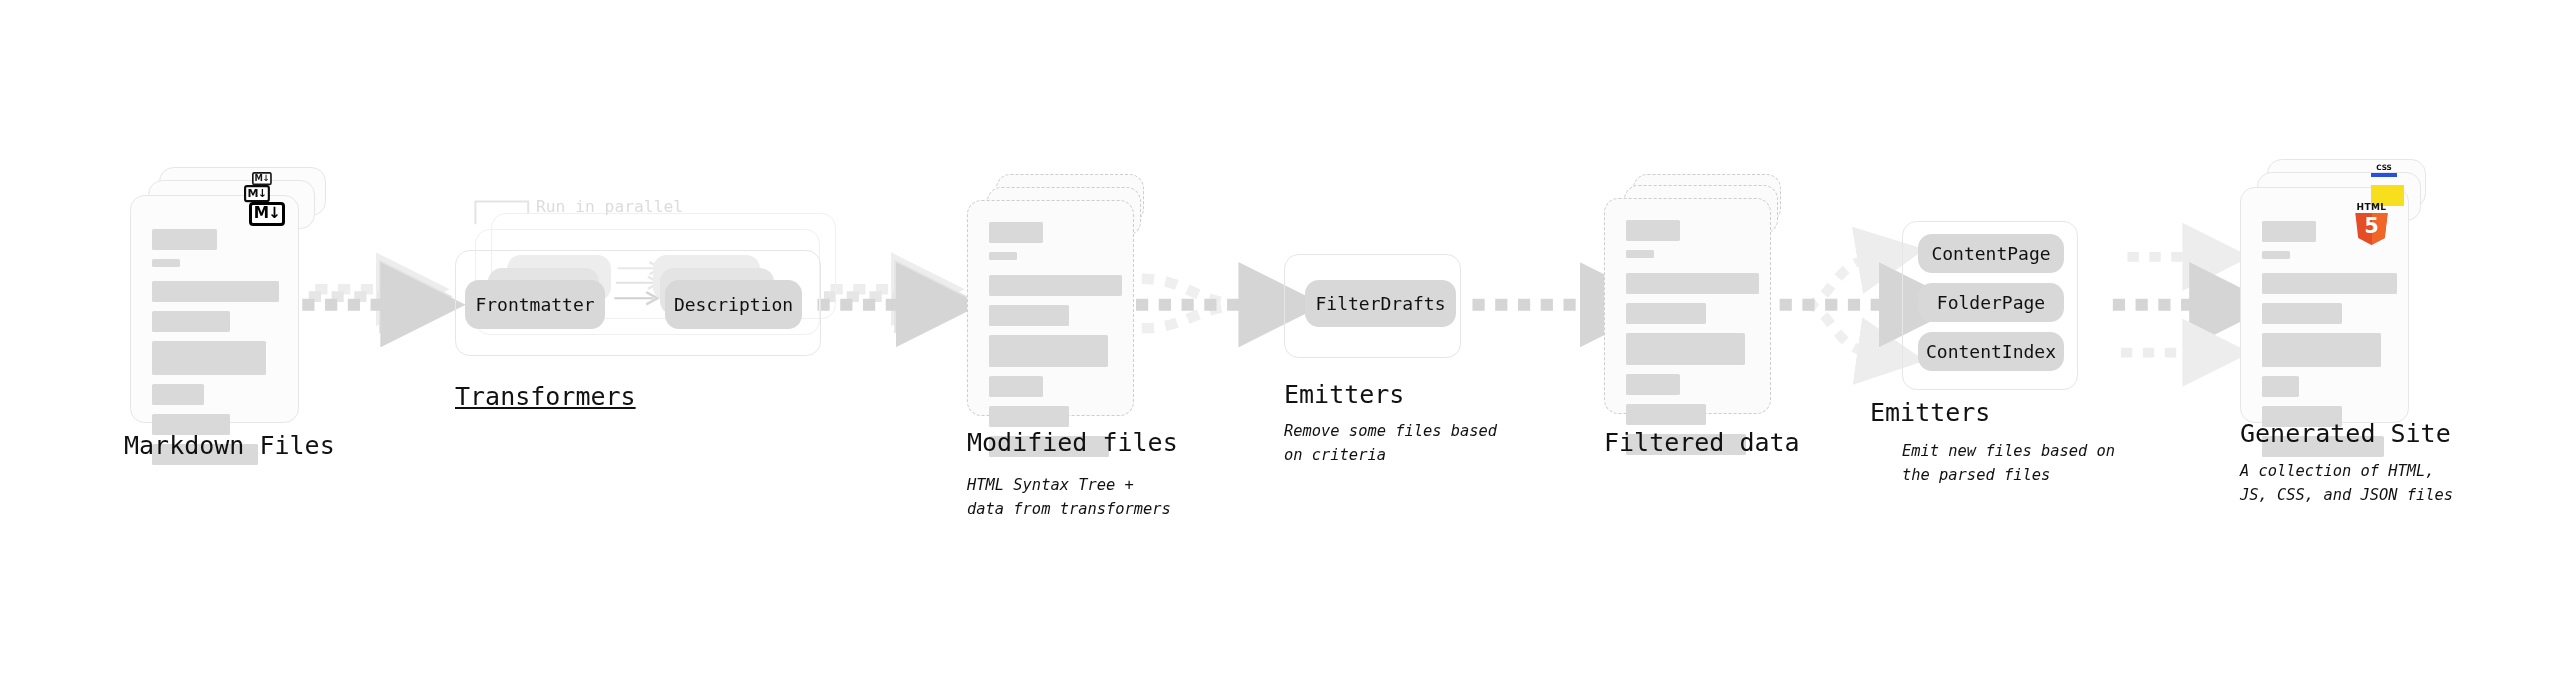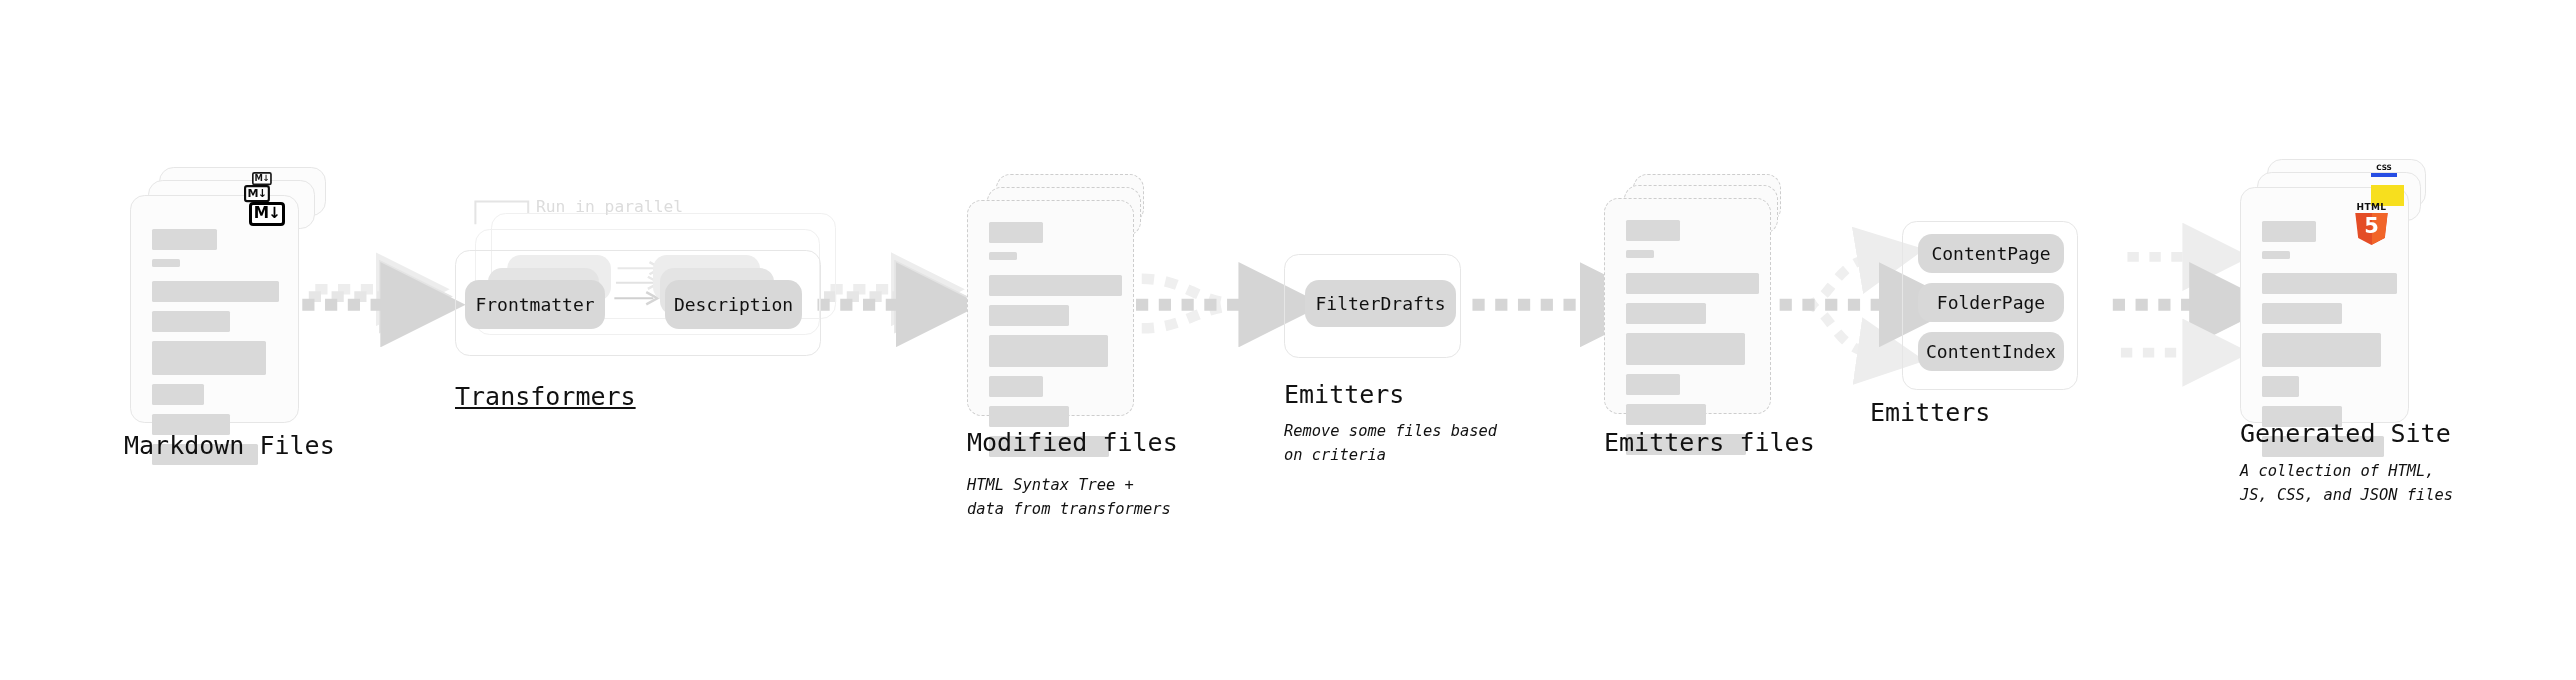--- a/index.html
+++ b/index.html
@@ -318,29 +318,31 @@
         <div class="bar tiny"></div>
         <div class="bar" style="width:133px;"></div>
         <div class="bar" style="width:80px;"></div>
         <div class="bar" style="width:119px; height:32.5px;"></div>
         <div class="bar" style="width:54px;"></div>
         <div class="bar" style="width:80px;"></div>
         <div class="bar" style="width:120px;"></div>
       </div>
     </div>
   </div>
-  <div class="title" style="left:1604px; top:428px;">Emitters files</div>
+  <div class="title" style="left:1604px; top:428px;">Filtered data</div>
 
   <div>
     <div class="group-box abs" style="left:1902px; top:221px; width:176px; height:169px;"></div>
     <div class="chip abs" style="left:1918px; top:234px; width:146px; height:39px;">ContentPage</div>
     <div class="chip abs" style="left:1918px; top:283px; width:146px; height:39px;">FolderPage</div>
     <div class="chip abs" style="left:1918px; top:332px; width:146px; height:39px;">ContentIndex</div>
   </div>
   <div class="title" style="left:1870px; top:398px;">Emitters</div>
+  <div class="desc" style="left:1902px; top:439px;">Emit new files based on
+the parsed files</div>
 
   <div class="stack">
     <div class="card abs" style="left:2267px; top:159px; width:159px; height:49px;"></div>
     <div class="card abs" style="left:2257px; top:172px; width:164px; height:49px;"></div>
     <div class="card abs" style="left:2240px; top:187px; width:169px; height:236px;">
       <div class="card-body" style="padding-top:32.5px;">
         <div class="bar" style="width:54px;"></div>
         <div class="bar tiny"></div>
         <div class="bar" style="width:135px;"></div>
         <div class="bar" style="width:80px;"></div>

